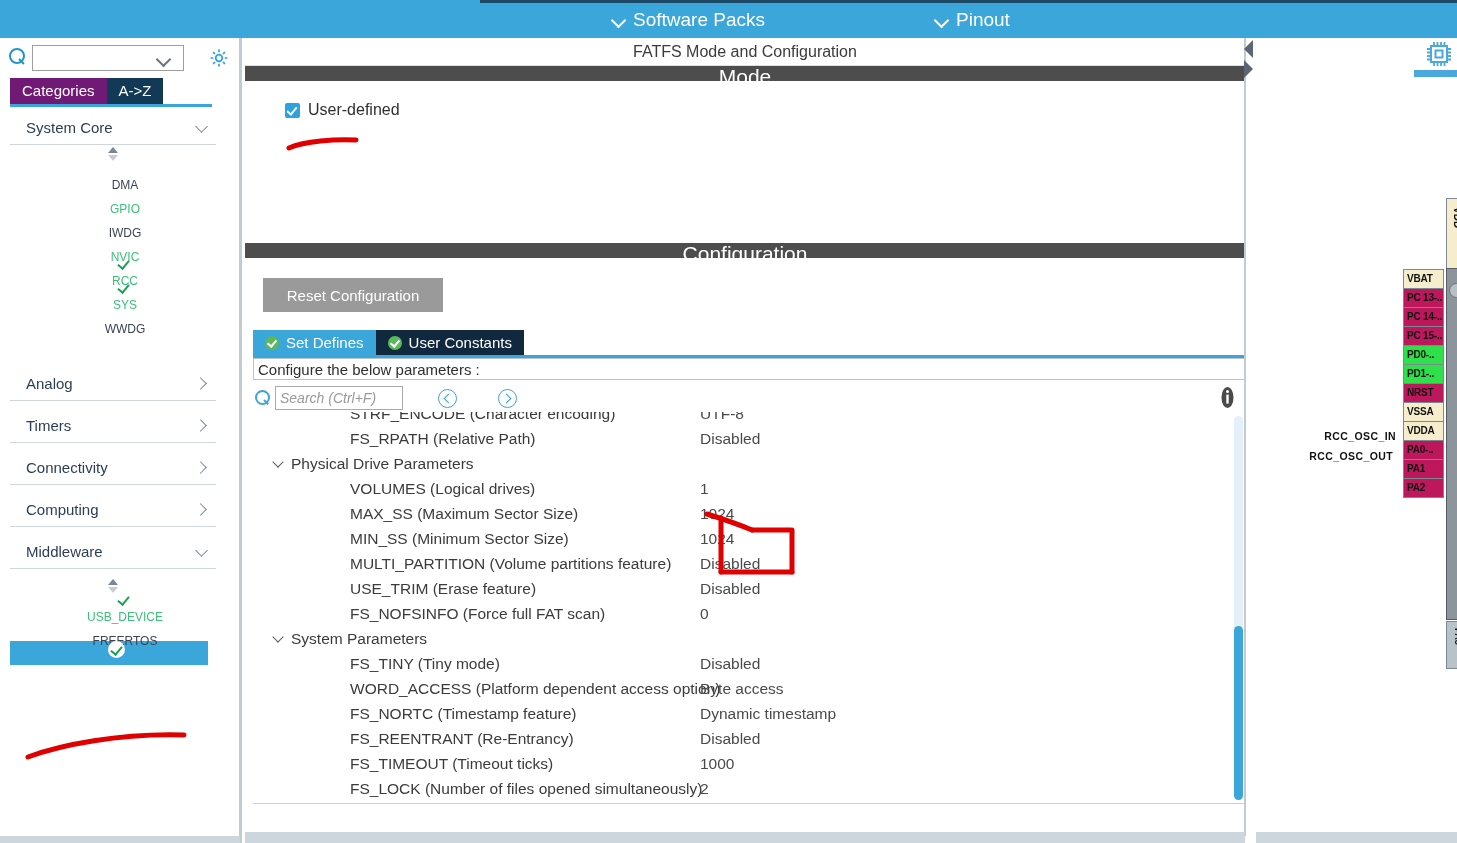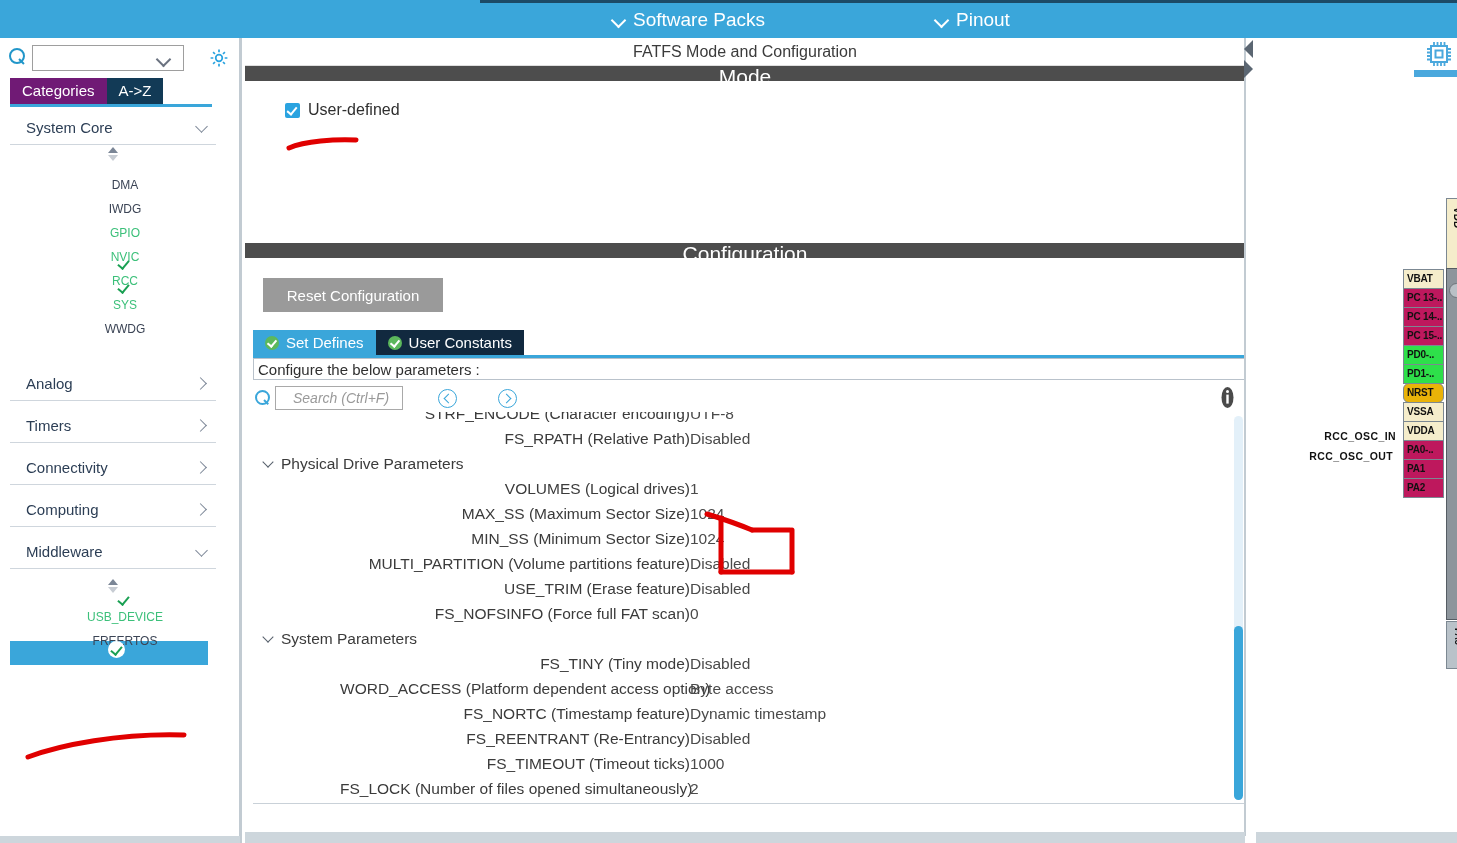--- a/index.html
+++ b/index.html
@@ -195,21 +195,21 @@
     content:""; position:absolute; left:0; top:0; width:11px; height:11px;
     border:2px solid #3aa6da; border-radius:50%;
   }
   .mag2::after{
     content:""; position:absolute; left:9px; top:9px; width:6px; height:2px;
     background:#3aa6da; transform:rotate(45deg); transform-origin:left center;
   }
   .search-input {
     position:absolute; left:22px; top:2px; width:128px; height:24px;
     border:1px solid #a9a9a9; background:#fff; font-size:14px;
-    font-style: italic; color:#c2410c; padding-left:17px;
+    font-style: italic; color:#c2410c; padding-left:4px;
     font-family:"Liberation Sans",sans-serif;
   }
   .search-input::placeholder { color:#9a9a9a; font-style:italic; }
   .navbtn { position:absolute; top:5px; width:19px; height:19px; border:1.6px solid #3aa6da; border-radius:50%; cursor:pointer;}
   .navbtn.prev { left:185px; }
   .navbtn.next { left:245px; }
   .navbtn::before{
     content:""; position:absolute; top:4.5px; width:6px; height:6px;
     border-right:1.8px solid #3aa6da; border-bottom:1.8px solid #3aa6da;
   }
@@ -217,21 +217,21 @@
   .navbtn.next::before{ left:4px; transform: rotate(-45deg); }
   .info-icon {
     position:absolute; right:8px; top:3px; width:19px; height:21px;
   }
 
   
   .param-wrap {
     margin: 0 0 0 8px; width: 992px; height: 392px; position: relative;
     overflow: hidden; border-bottom:1px solid #c9d1d8;
   }
-  .param-list { position:absolute; left:2px; top:-11px; width:975px;text-align:right; }
+  .param-list { position:absolute; left:12px; top:-11px; width:975px; }
   .prow { height: 25px; display:flex; align-items:center; font-size:15.5px; color:#3b3b3b; }
   .prow .pname { padding-left: 85px; width: 435px; white-space:nowrap; }
   .prow .pval { color:#4a4a4a; white-space:nowrap; }
   .grow { height: 25px; display:flex; align-items:center; gap:7px; font-size:15.5px; color:#3b3b3b; padding-left: 8px;}
   .grow .chv { width:11px; height:11px; position:relative; flex:none;}
   .grow .chv::before{
     content:""; position:absolute; left:1px; top:0; width:7px; height:7px;
     border-right:1.7px solid #565f6b; border-bottom:1.7px solid #565f6b;
     transform: rotate(45deg);
   }
@@ -256,21 +256,21 @@
   .pin {
     width: 41px; height: 20px; border: 1px solid #7c8892;
     font-size: 10px; font-weight: bold; color:#111;
     line-height: 18px; padding-left: 3px; white-space:nowrap;
     font-family:"Liberation Sans", sans-serif; letter-spacing:-0.2px;
     margin-top:-1px; overflow:hidden;
   }
   .pin.cream { background:#f5edcb; }
   .pin.gray  { background:#be185d; }
   .pin.green { background:#2ee04a; }
-  .pin.olive { background:#eab308;border-radius:6px; }
+  .pin.olive { background:#be185d; }
 
   .chip-body {
     position:absolute; left:190px; top:230px; width:24px; height:352px;
     background:#8d959c; border:1px solid #555c63;
   }
   .chip-notch {
     position:absolute; left:193px; top:245px; width:15px; height:15px;
     border-radius:50%; background:#b9c0c6; border:1px solid #6d747a;
   }
   .pin-top {
@@ -347,27 +347,27 @@
       <div class="cat-block">
         <div class="cat-head">
           <span class="lbl">System Core</span>
           <span class="chev-side down"></span>
         </div>
         <div class="spinner"></div>
         <div class="ip-row">
           <span class="chk pad"></span>
           <span class="nm">DMA</span>
         </div>
+        <div class="ip-row green">
+          <span class="chk pad"></span>
+          <span class="nm">GPIO</span>
+        </div>
         <div class="ip-row">
           <span class="chk pad"></span>
           <span class="nm">IWDG</span>
-        </div>
-        <div class="ip-row green">
-          <span class="chk pad"></span>
-          <span class="nm">GPIO</span>
         </div>
         <div class="ip-row green">
           <span class="chk pad"></span>
           <span class="nm">NVIC</span>
         </div>
         <div class="ip-row green">
           <span class="chk on"></span>
           <span class="nm">RCC</span>
         </div>
         <div class="ip-row green">

